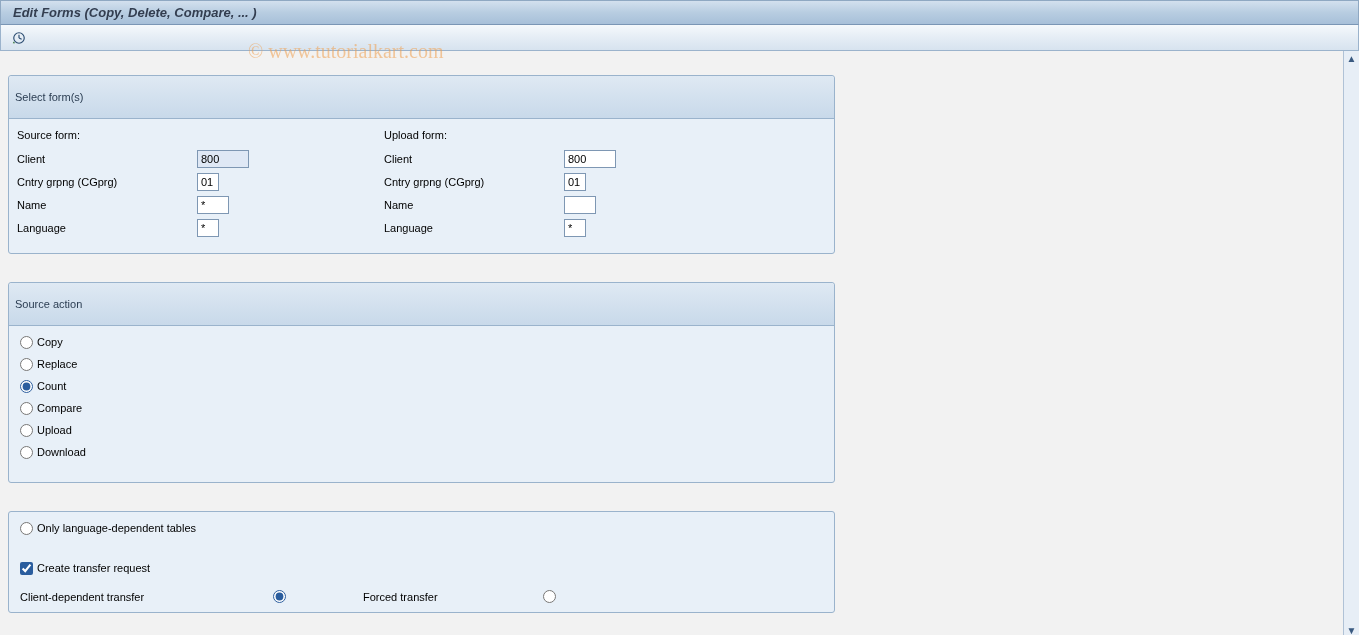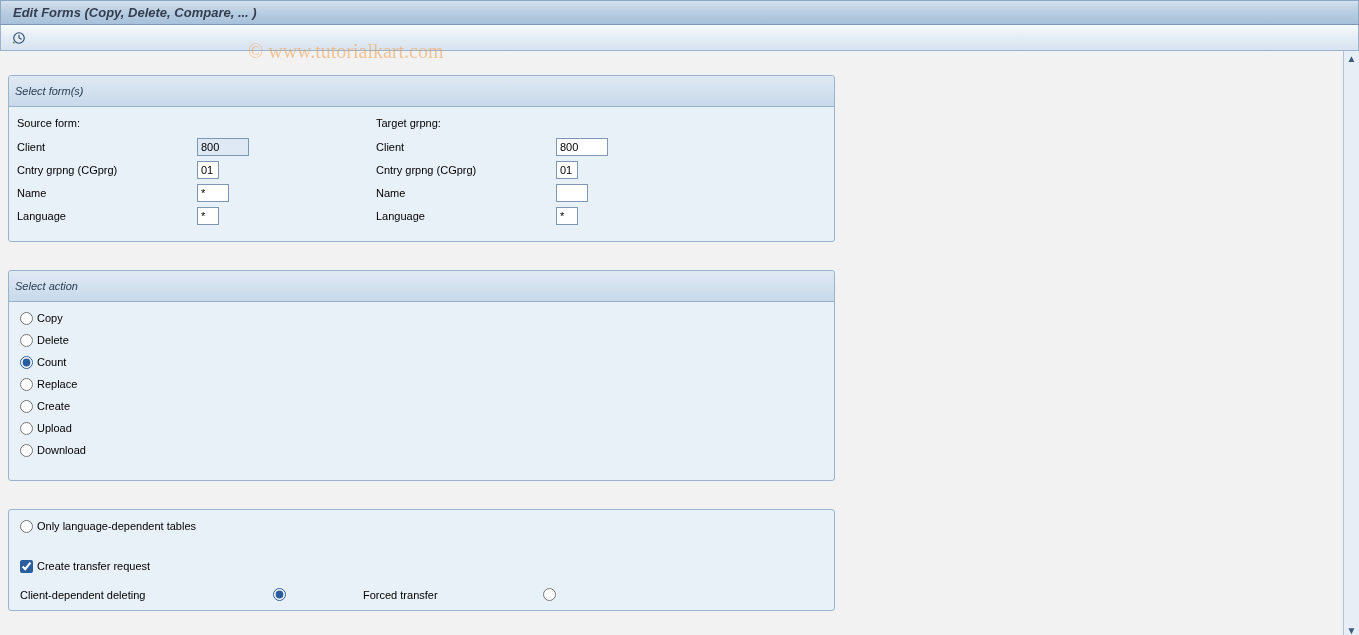--- a/index.html
+++ b/index.html
@@ -112,31 +112,30 @@
       background: #e8f0f8;
       border: 1px solid #9ab3cc;
       border-radius: 3px;
       margin-bottom: 28px;
       width: 827px;
     }
     .groupbox-header {
       background: linear-gradient(to bottom, #dfe9f3 0%, #c8d9ea 100%);
       border-bottom: 1px solid #9ab3cc;
       border-radius: 3px 3px 0 0;
-      padding: 9px 6px;
+      padding: 15px 6px;
       font-size: 11px;
       color: #2b3d52;
-      font-style: italic;
     }
     .groupbox-body {
       padding: 10px 8px 14px 8px;
     }
     .two-col {
       display: flex;
-      gap: 4px;
+      gap: 12px;
     }
     .col {
       flex: 0 0 350px;
     }
     .col + .col { margin-left: 5px; }
     .section-label {
       display: block;
       margin-bottom: 6px;
       color: #000;
     }
@@ -240,21 +239,21 @@
               <span class="field-label">Name</span>
               <input type="text" class="sap-input w-med" value="*" style="">
             </div>
             <div class="field-row">
               <span class="field-label">Language</span>
               <input type="text" class="sap-input w-tiny" value="*" style="">
             </div>
           </div>
 
           <div class="col">
-            <span class="section-label">Target grpng:</span>
+            <span class="section-label">Upload form:</span>
 
             <div class="field-row">
               <span class="field-label">Client</span>
               <input type="text" class="sap-input w-short" value="800" style="">
             </div>
             <div class="field-row">
               <span class="field-label">Cntry grpng (CGprg)</span>
               <input type="text" class="sap-input w-tiny" value="01" style="">
             </div>
             <div class="field-row">
@@ -264,41 +263,37 @@
             <div class="field-row">
               <span class="field-label">Language</span>
               <input type="text" class="sap-input w-tiny" value="*" style="">
             </div>
           </div>
         </div>
       </div>
     </div>
 
     <div class="groupbox">
-      <div class="groupbox-header">Select action</div>
+      <div class="groupbox-header">Source action</div>
       <div class="groupbox-body">
         <div class="radio-row">
           <input type="radio" name="action" style="">
           <label>Copy</label>
         </div>
         <div class="radio-row">
           <input type="radio" name="action" style="">
-          <label>Delete</label>
+          <label>Replace</label>
         </div>
         <div class="radio-row">
           <input type="radio" name="action" checked="" style="">
           <label>Count</label>
         </div>
         <div class="radio-row">
           <input type="radio" name="action" style="">
-          <label>Replace</label>
-        </div>
-        <div class="radio-row">
-          <input type="radio" name="action" style="">
-          <label>Create</label>
+          <label>Compare</label>
         </div>
         <div class="radio-row">
           <input type="radio" name="action" style="">
           <label>Upload</label>
         </div>
         <div class="radio-row">
           <input type="radio" name="action" style="">
           <label>Download</label>
         </div>
       </div>
@@ -312,21 +307,21 @@
         </div>
 
         <div class="spacer-row"></div>
 
         <div class="check-row">
           <input type="checkbox" checked="" style="">
           <label>Create transfer request</label>
         </div>
 
         <div class="options-row">
-          <span class="sub-label">Client-dependent deleting</span>
+          <span class="sub-label">Client-dependent transfer</span>
           <span class="radio-holder">
             <input type="radio" name="recording" checked="" style="">
           </span>
           <span class="sub-label2">Forced transfer</span>
           <span>
             <input type="radio" name="recording" style="">
           </span>
         </div>
       </div>
     </div>

